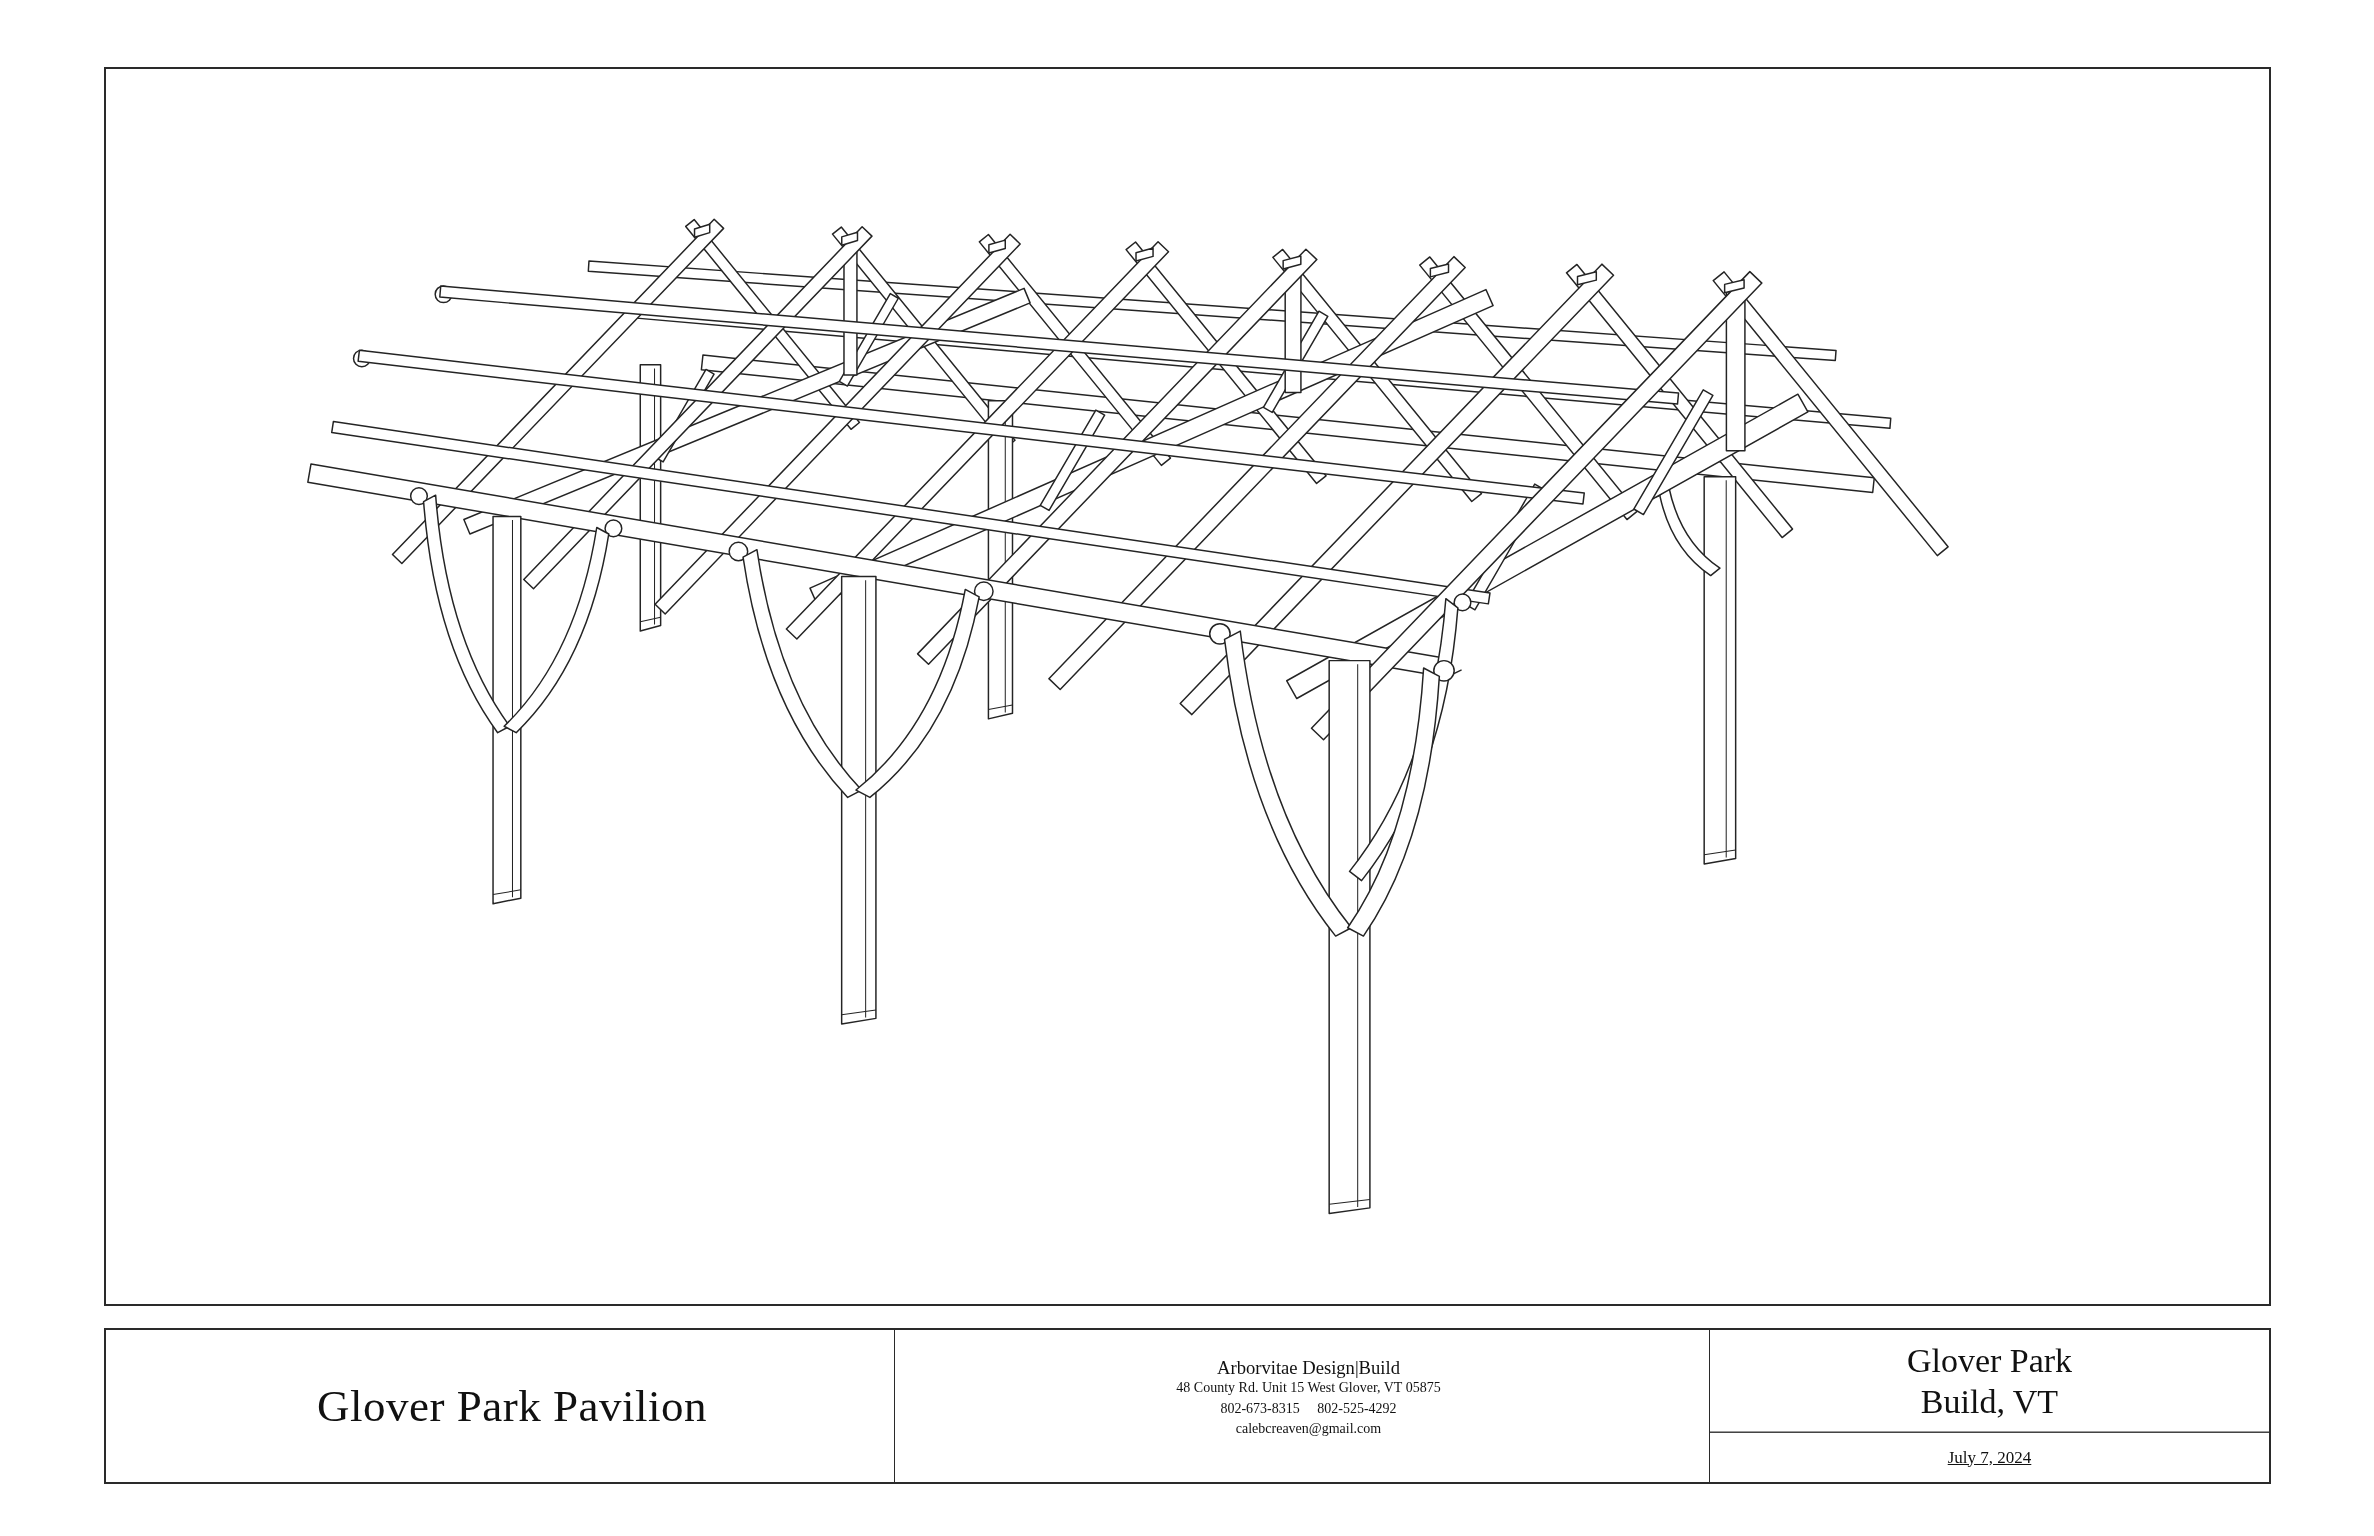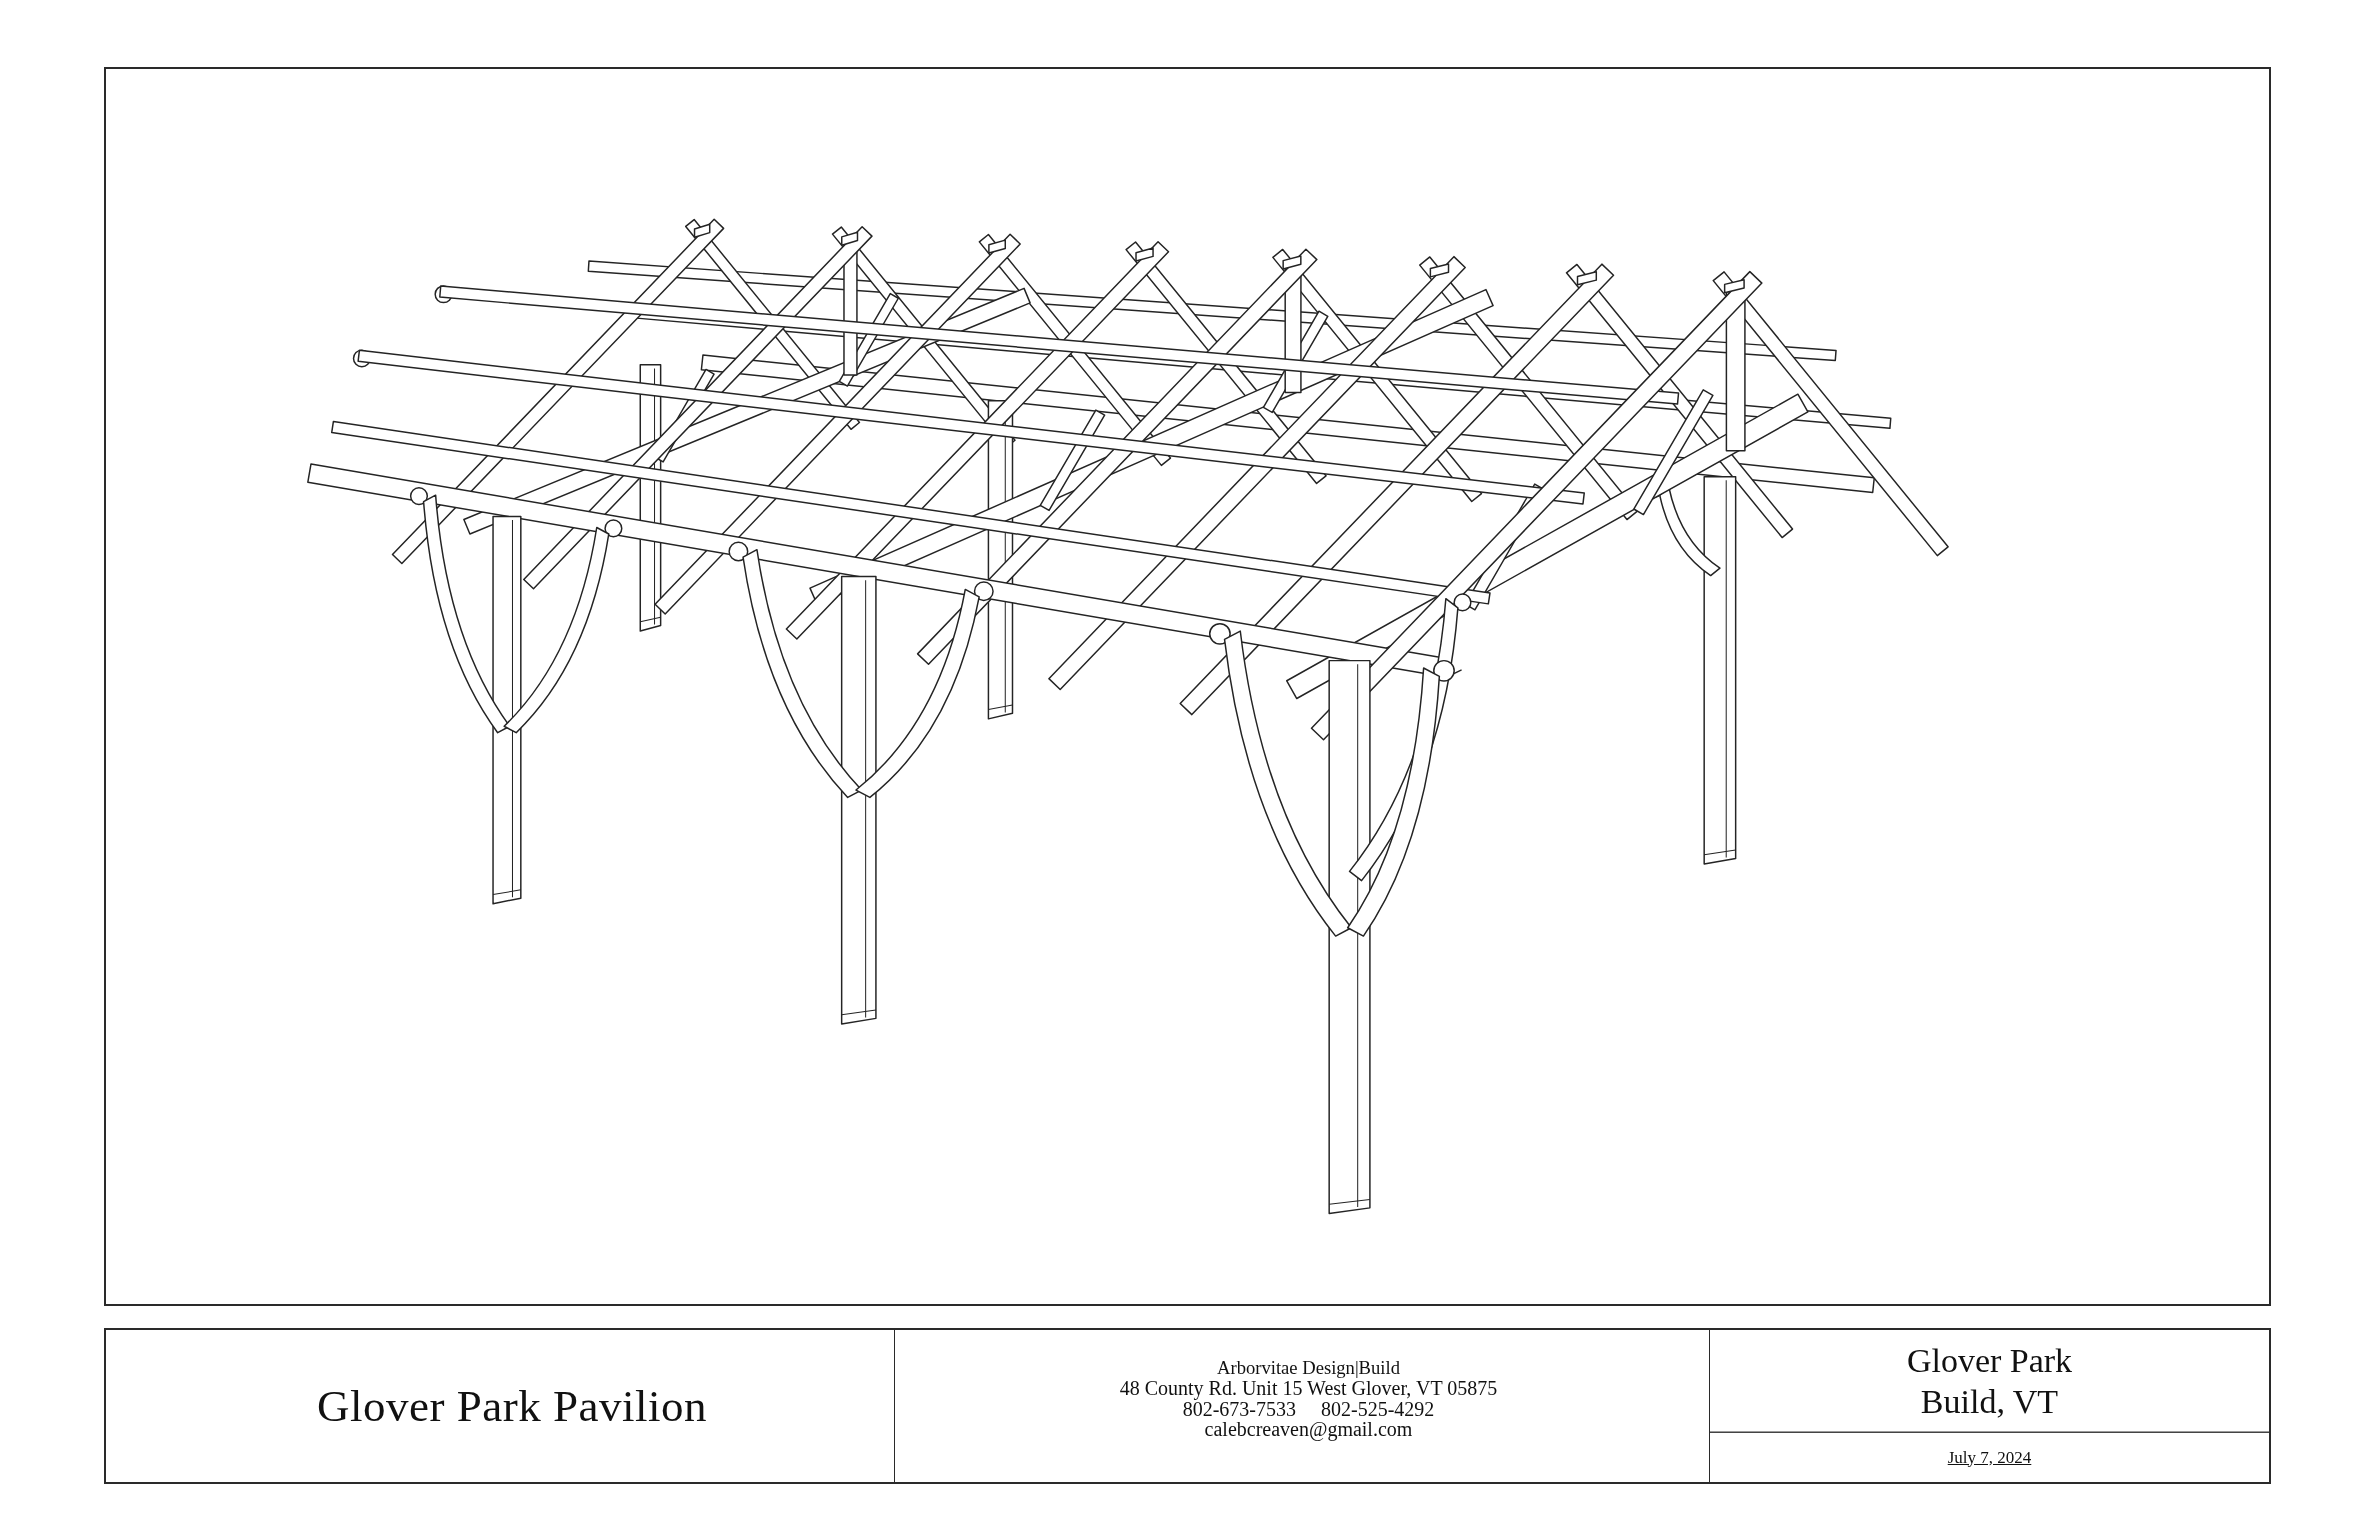--- a/index.html
+++ b/index.html
@@ -22,21 +22,21 @@
     border:2.3px solid #2a2a2a;background:#ffffff;box-sizing:border-box;
     display:flex;flex-direction:row;
   }
   .tb-cell{position:relative;box-sizing:border-box;height:100%;}
   .tb-left{width:788px;display:flex;align-items:center;justify-content:center;padding-left:24px;}
   .tb-mid{width:816px;border-left:1.9px solid #2a2a2a;border-right:1.9px solid #2a2a2a;
     display:flex;flex-direction:column;align-items:center;justify-content:flex-start;
     padding-top:28px;padding-left:13px;}
   .tb-right{flex:1;display:flex;flex-direction:column;}
   .project-title{font-size:45px;letter-spacing:0.5px;white-space:nowrap;}
-  .firm-line{font-size:20px;line-height:20.4px;white-space:pre;text-align:center;}
+  .firm-line{font-size:14px;line-height:20.4px;white-space:pre;text-align:center;}
   .firm-name{font-size:18.6px;}
   .loc-wrap{height:101px;display:flex;flex-direction:column;align-items:center;justify-content:center;}
   .loc-line{font-size:34px;line-height:41px;text-align:left;white-space:nowrap;}
   .date-rule{height:0;border-top:1.9px solid #9a9a9a;border-bottom:1.4px solid #444;margin:0;}
   .date-wrap{flex:1;display:flex;align-items:center;justify-content:center;}
   .date-text{font-size:17px;text-decoration:underline;}
 </style>
 </head>
 <body>
 
@@ -127,21 +127,21 @@
       </svg>
   </div>
 
   <div class="title-block">
     <div class="tb-cell tb-left">
       <div class="project-title">Glover Park Pavilion</div>
     </div>
     <div class="tb-cell tb-mid">
       <div class="firm-line firm-name">Arborvitae Design|Build</div>
       <div class="firm-line">48 County Rd. Unit 15 West Glover, VT 05875</div>
-      <div class="firm-line">802-673-7533     802-525-4292</div>
+      <div class="firm-line">802-673-8315     802-525-4292</div>
       <div class="firm-line">calebcreaven@gmail.com</div>
     </div>
     <div class="tb-cell tb-right">
       <div class="loc-wrap">
         <div class="loc-line">Glover Park</div>
         <div class="loc-line">Build, VT</div>
       </div>
       <div class="date-rule"></div>
       <div class="date-wrap">
         <div class="date-text">July 7, 2024</div>

